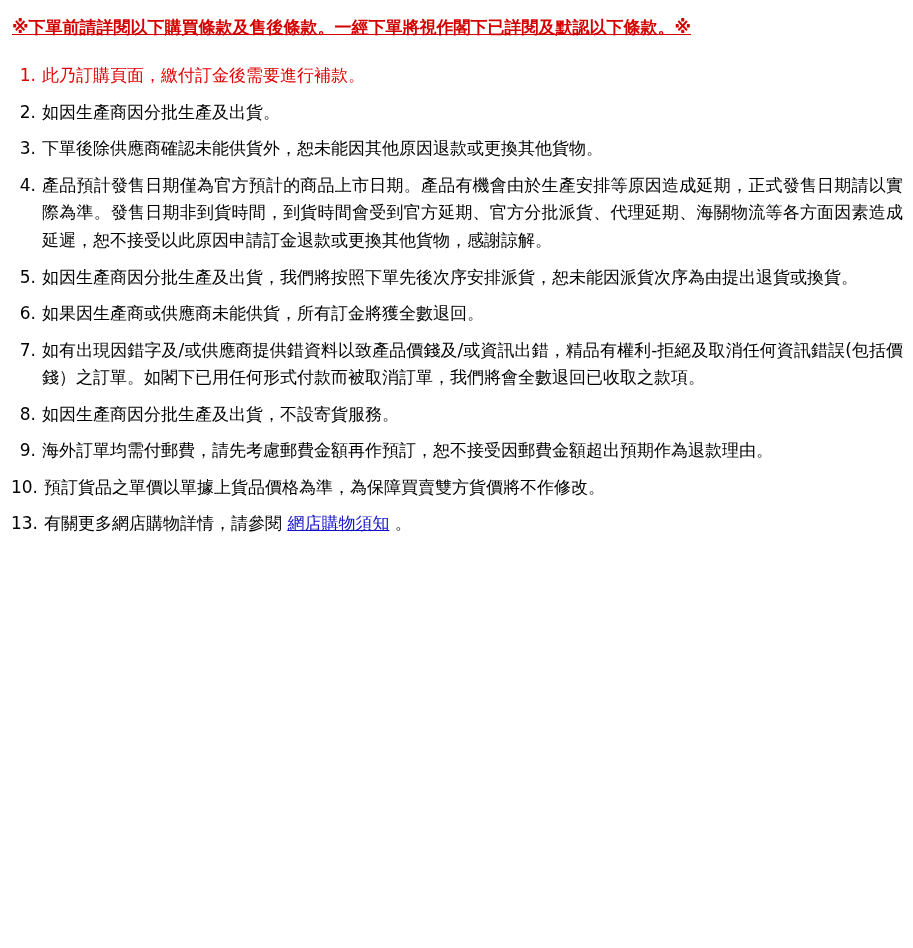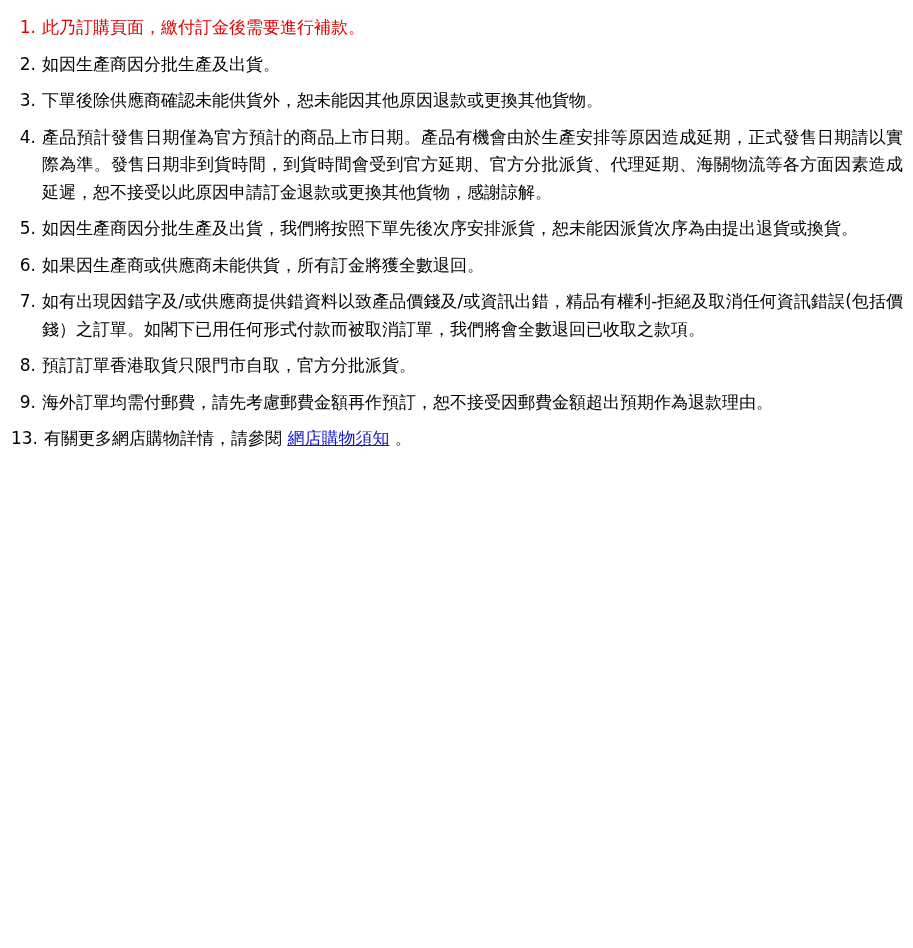--- a/index.html
+++ b/index.html
@@ -76,20 +76,21 @@
   }
   .wide-num {
     width: 34px;
   }
 </style>
 </head>
 <body>
 
 <div class="page">
 
+  <div class="banner">※下單前請詳閱以下購買條款及售後條款。一經下單將視作閣下已詳閱及默認以下條款。※</div>
 
 
   <ol class="terms" id="terms-list">
       <li class="red">
         <span class="num">1.</span>
         <span class="txt">此乃訂購頁面，繳付訂金後需要進行補款。</span>
       </li>
       <li>
         <span class="num">2.</span>
         <span class="txt">如因生產商因分批生產及出貨。</span>
@@ -109,25 +110,29 @@
       <li>
         <span class="num">6.</span>
         <span class="txt">如果因生產商或供應商未能供貨，所有訂金將獲全數退回。</span>
       </li>
       <li>
         <span class="num">7.</span>
         <span class="txt">如有出現因錯字及/或供應商提供錯資料以致產品價錢及/或資訊出錯，精品有權利-拒絕及取消任何資訊錯誤(包括價錢）之訂單。如閣下已用任何形式付款而被取消訂單，我們將會全數退回已收取之款項。</span>
       </li>
       <li>
         <span class="num">8.</span>
-        <span class="txt">預訂訂單香港取貨只限門市自取，官方分批派貨。</span>
+        <span class="txt">如因生產商因分批生產及出貨，不設寄貨服務。</span>
       </li>
       <li>
         <span class="num">9.</span>
         <span class="txt">海外訂單均需付郵費，請先考慮郵費金額再作預訂，恕不接受因郵費金額超出預期作為退款理由。</span>
+      </li>
+      <li>
+        <span class="num wide-num">10.</span>
+        <span class="txt">預訂貨品之單價以單據上貨品價格為準，為保障買賣雙方貨價將不作修改。</span>
       </li>
       <li>
         <span class="num wide-num">13.</span>
         <span class="txt"><span>有關更多網店購物詳情，請參閱 </span><a class="link" href="#">網店購物須知</a><span> 。</span></span>
       </li>
     </ol>
 
 </div>
 
 </body></html>

